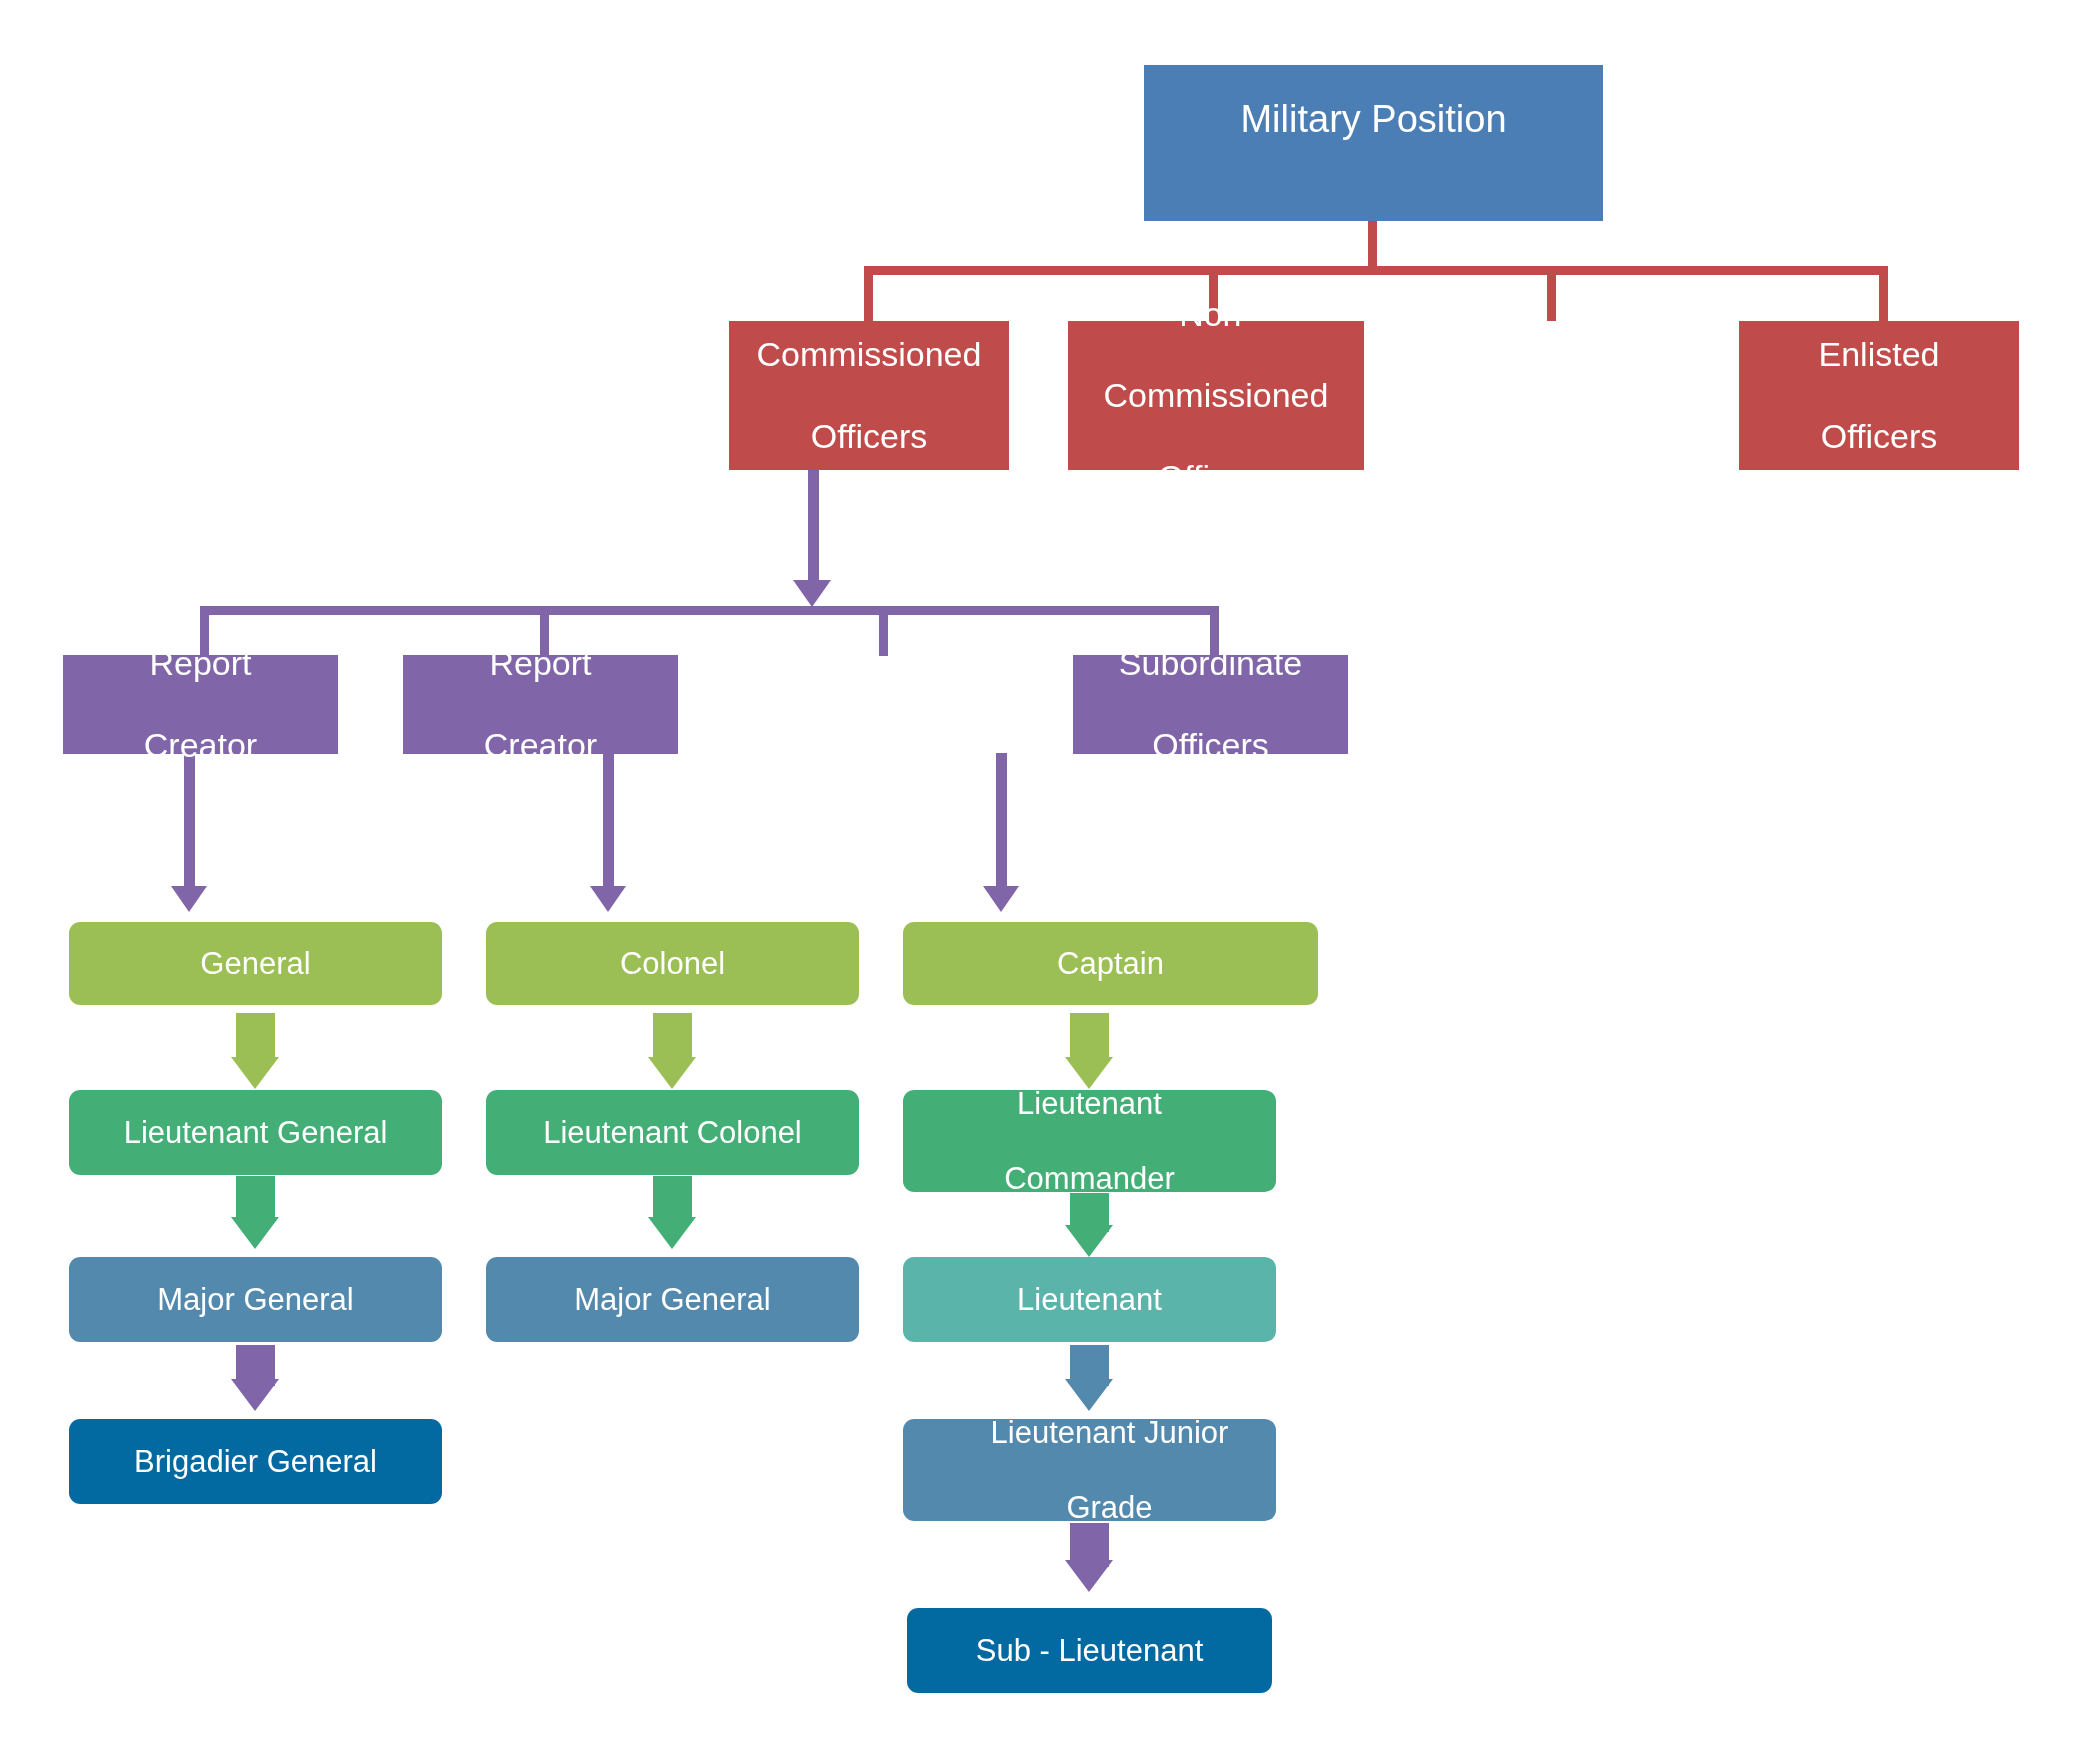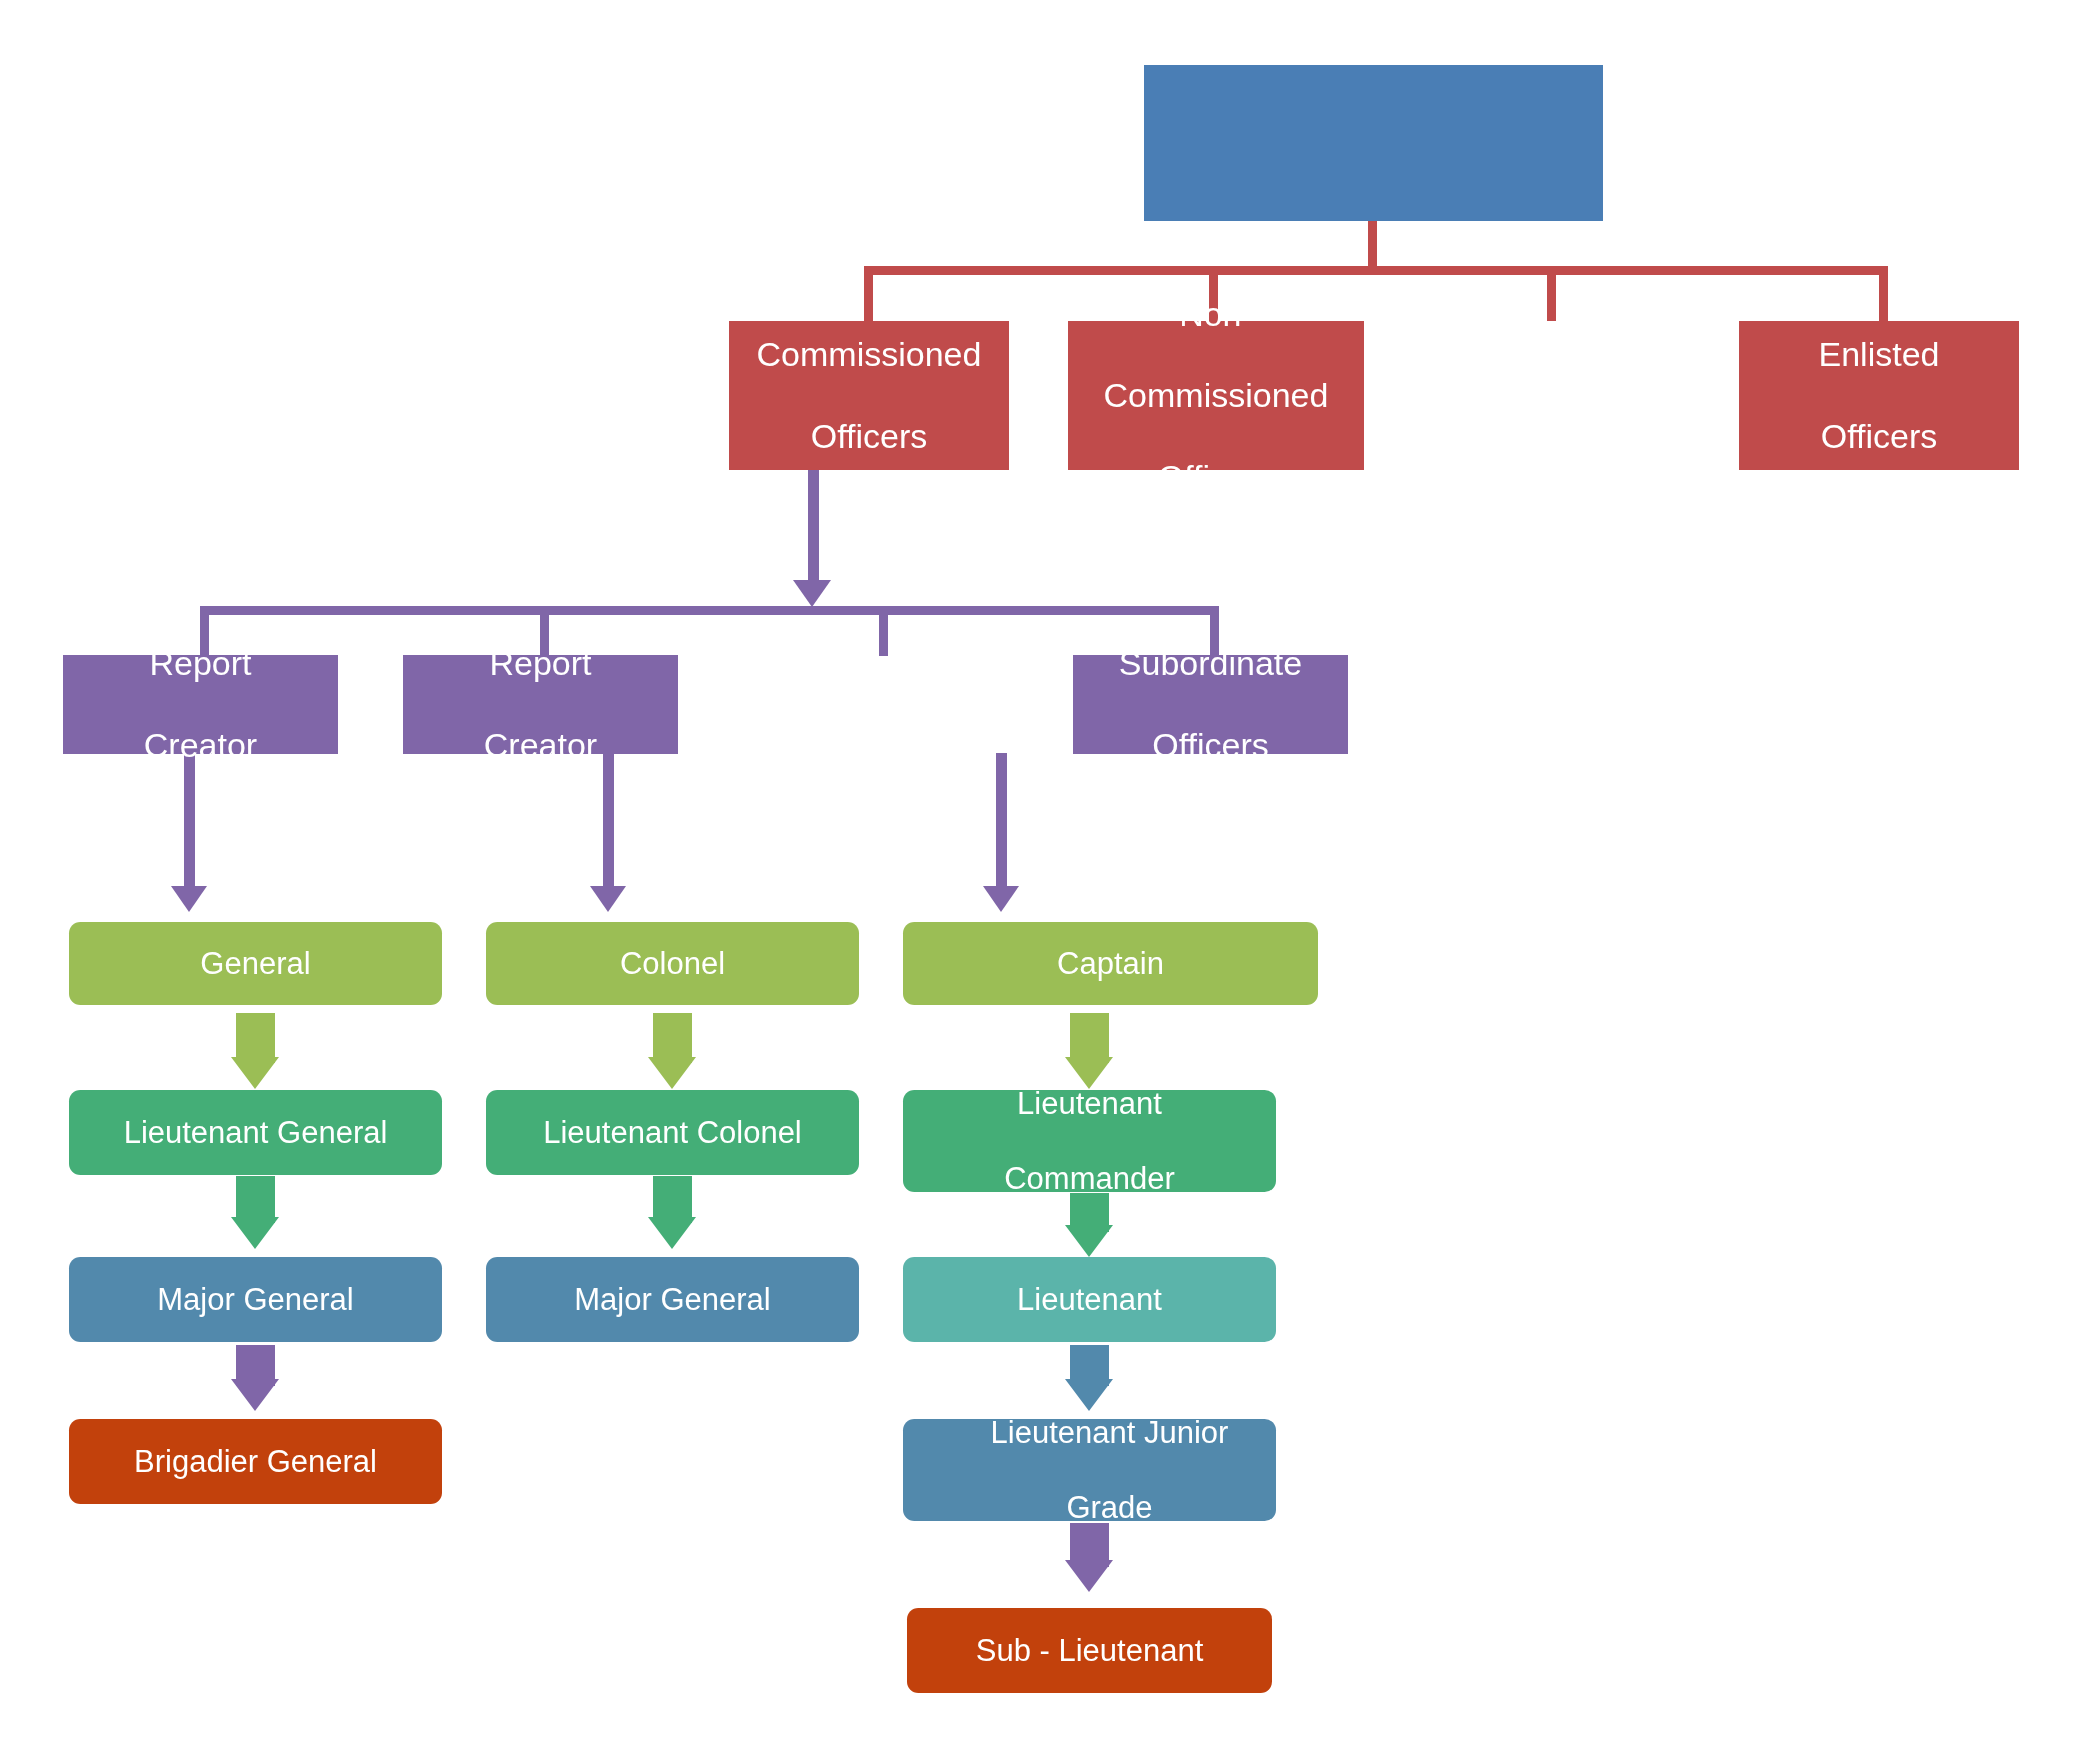--- a/index.html
+++ b/index.html
@@ -34,21 +34,21 @@
   
   .tier-root  { background: #4A7EB5; font-size: 38px; }
   .tier-red   { background: #C04B4B; font-size: 34px; }
   .tier-purple{ background: #8066A8; font-size: 34px; }
 
   
   .tier-olive  { background: #9BBE55; font-size: 31px; border-radius: 11.3px; }
   .tier-emerald{ background: #44AE77; font-size: 31px; border-radius: 11.3px; }
   .tier-steel  { background: #5289AC; font-size: 31px; border-radius: 11.3px; }
   .tier-teal   { background: #5BB4AA; font-size: 31px; border-radius: 11.3px; }
-  .tier-violet { background: #c2410c; font-size: 31px; border-radius: 11.3px; }
+  .tier-violet { background: #0369a1; font-size: 31px; border-radius: 11.3px; }
 
   
   .conn {
     position: absolute;
     z-index: 1;
   }
   .c-red    { background: #C04B4B; }
   .c-purple { background: #8066A8; }
   .c-olive  { background: #9BBE55; }
   .c-emerald{ background: #44AE77; }
@@ -66,21 +66,21 @@
   .a-steel  { border-left: 24px solid transparent; border-right: 24px solid transparent; border-top: 32px solid #5289AC; }
   .a-violet { border-left: 24px solid transparent; border-right: 24px solid transparent; border-top: 32px solid #8066A8; }
   .a-thin-purple { border-left: 18px solid transparent; border-right: 18px solid transparent; border-top: 26px solid #8066A8; }
 </style>
 </head>
 <body>
 
 <div id="stage">
 
   <div class="node tier-root" style="left:1144px; top:65px; width:459px; height:156px;">
-    <span><br></span>
+    <span><span>Military Position</span><br></span>
   </div>
 
   <div class="conn c-red" style="left:1368px; top:220px; width:9px; height:50px;"></div>
   <div class="conn c-red" style="left:864px; top:266px; width:1023px; height:9px;"></div>
   <div class="conn c-red" style="left:864px; top:266px; width:9px; height:55px;"></div>
   <div class="conn c-red" style="left:1209px; top:266px; width:9px; height:55px;"></div>
   <div class="conn c-red" style="left:1547px; top:266px; width:9px; height:55px;"></div>
   <div class="conn c-red" style="left:1879px; top:266px; width:9px; height:55px;"></div>
 
   <div class="node tier-red" style="left:729px; top:321px; width:280px; height:149px;">

